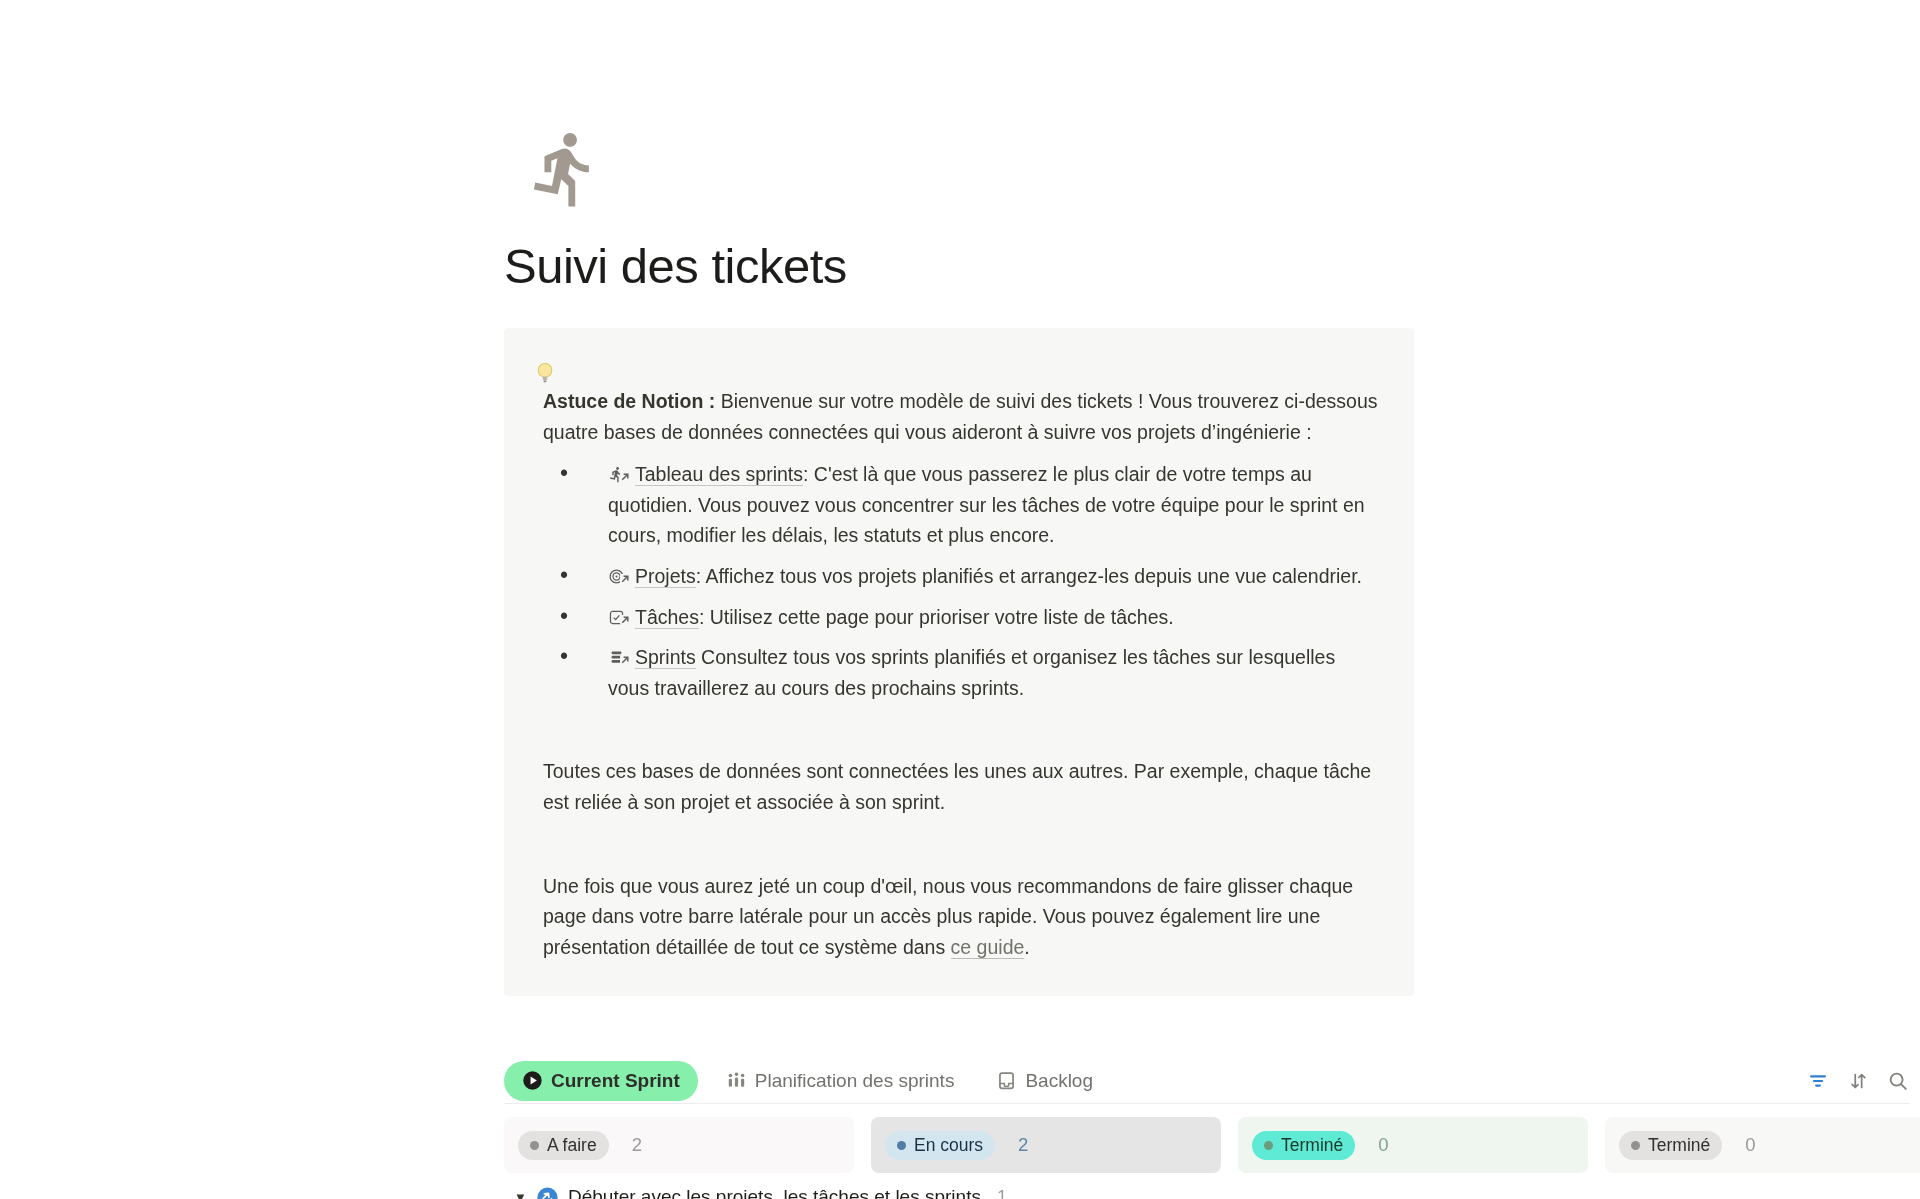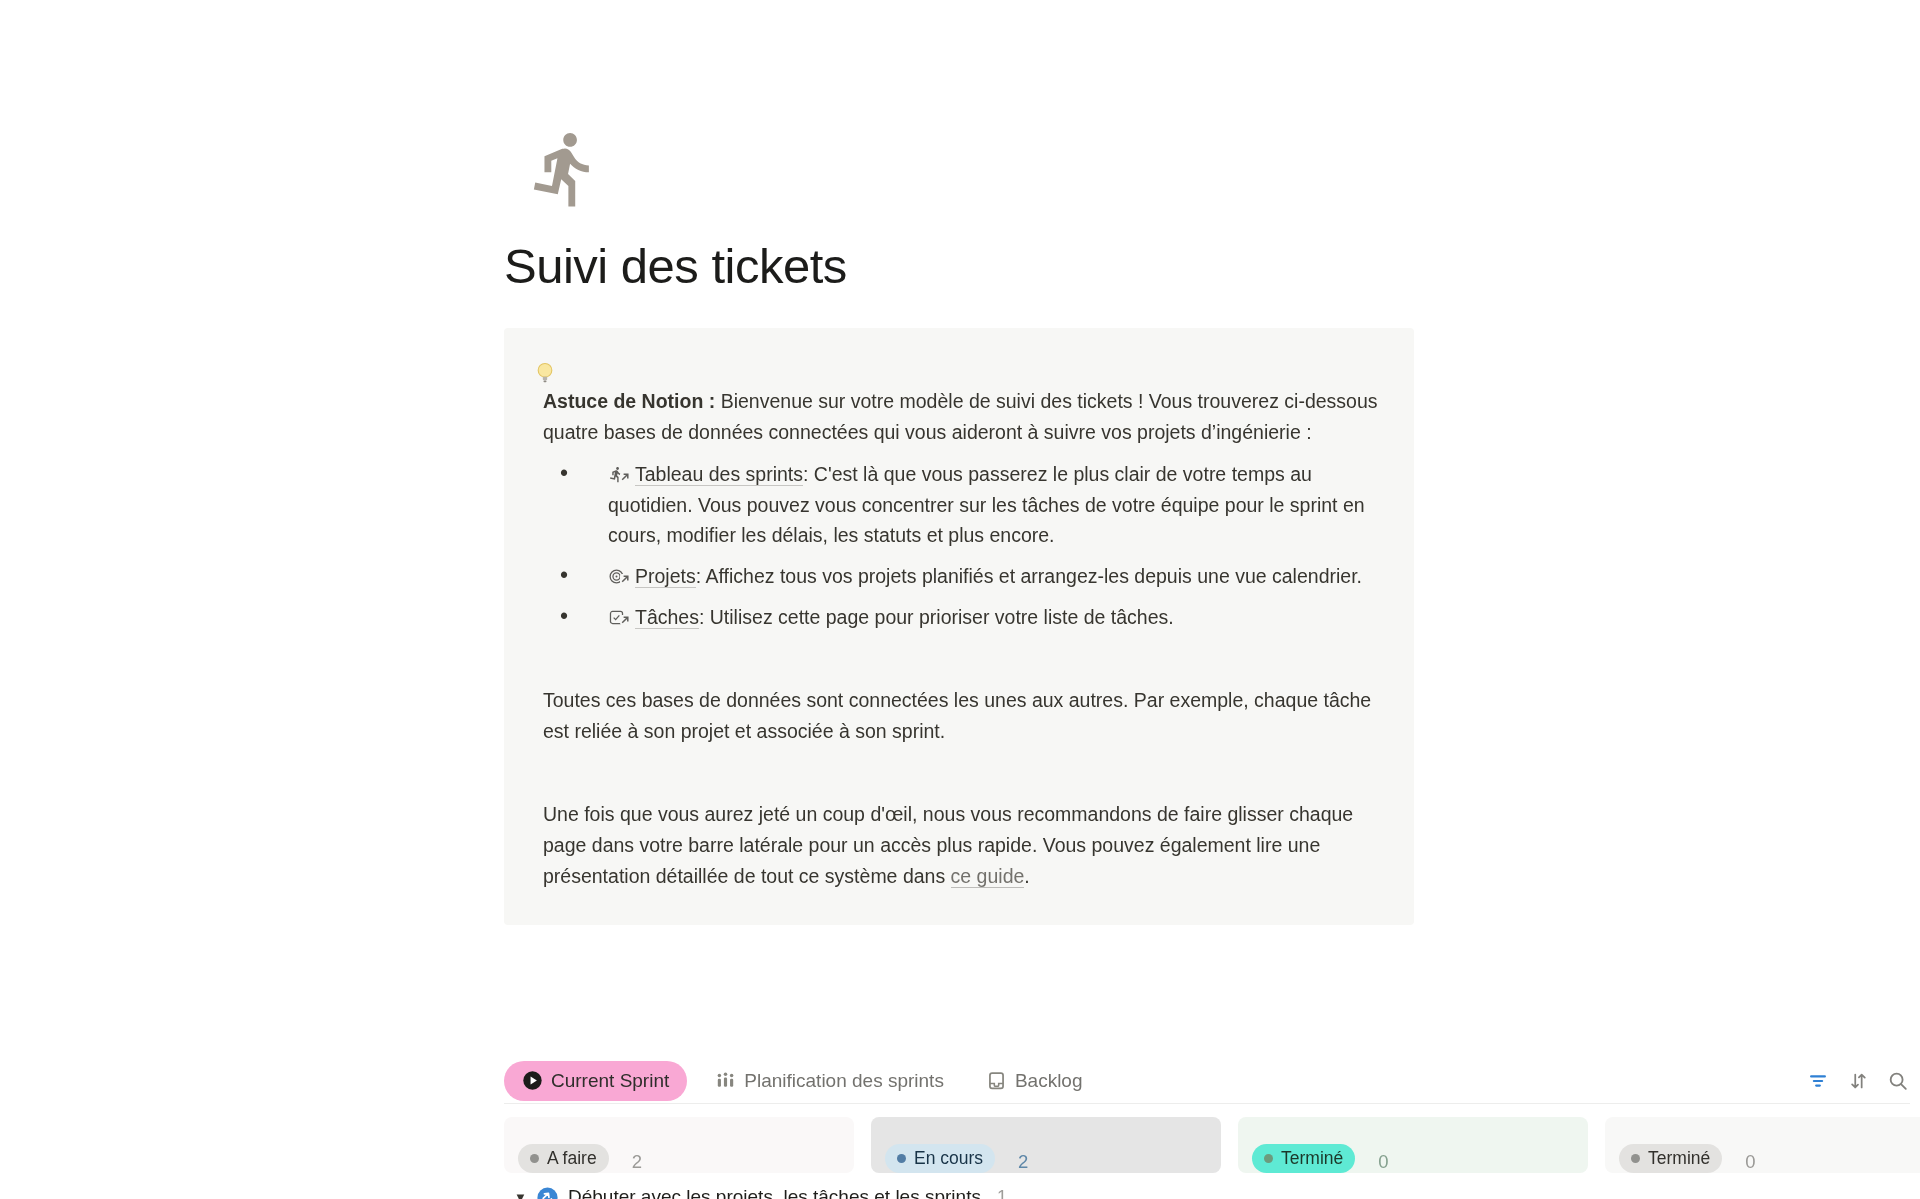--- a/index.html
+++ b/index.html
@@ -52,31 +52,31 @@
   
   .board { position:absolute; left:504px; top:1058px; width:1406px; }
   .views-row {
     display:flex; align-items:center; height:46px;
     border-bottom:1px solid rgba(55,53,47,0.09);
   }
   .view-tab {
     display:flex; align-items:center; gap:8px; cursor:pointer;
     font-size:19px; color:#73726e; padding:0 14px; height:40px; border-radius:20px;
   }
-  .view-tab.active { background:#f9a8d4; color:#2f2e2b; font-weight:400; padding:0 18px; }
+  .view-tab.active { background:#86efac; color:#2f2e2b; font-weight:700; padding:0 18px; }
   .view-tab + .view-tab { margin-left:14px; }
   .view-tab svg { width:21px; height:21px; }
   .board-actions { margin-left:auto; display:flex; align-items:center; gap:16px; }
   .action-btn { width:24px; height:24px; cursor:pointer; display:flex; align-items:center; justify-content:center; }
   .action-btn svg { width:22px; height:22px; }
   
   .columns { display:flex; gap:17px; margin-top:13px; }
   .column {
     flex:0 0 350px; height:56px; border-radius:8px;
-    display:flex; align-items:flex-end; padding:0 14px;
+    display:flex; align-items:center; padding:0 14px;
   }
   .col-todo       { background:#faf8f8; }
   .col-inprogress { background:#e5e5e5; }
   .col-done       { background:#eff6f0; }
   .col-archived   { background:#f8f8f7; }
   .status-pill {
     display:inline-flex; align-items:center; gap:8px; cursor:pointer;
     height:29px; padding:0 12px; border-radius:15px; font-size:17.5px;
   }
   .col-todo .status-pill, .col-archived .status-pill { background:#e3e2e0; color:#32302c; }
@@ -150,20 +150,32 @@
           <li>
             <span class="li-icon">
               <svg class="base" viewBox="0 0 24 24" fill="none" stroke="currentColor" stroke-width="1.8">
                   <rect x="3.5" y="3.5" width="17" height="17" rx="3"></rect>
                   <path d="M8 12.2l2.8 2.8L16 9"></path>
                 </svg>
               <svg class="arr" viewBox="0 0 10 10">
                   <path d="M2.2 7.8L7.8 2.2M3.6 2.2h4.2v4.2" stroke="#5f5e5b" stroke-width="1.5" fill="none"></path>
                 </svg>
             </span><a class="db-link">Tâches</a><span>: Utilisez cette page pour prioriser votre liste de tâches.</span>
+          </li>
+          <li>
+            <span class="li-icon">
+              <svg class="base" viewBox="0 0 24 24" fill="currentColor">
+                  <rect x="5" y="3.5" width="14" height="4" rx="2"></rect>
+                  <rect x="5" y="9.5" width="14" height="4" rx="2"></rect>
+                  <rect x="5" y="15.5" width="14" height="4" rx="2"></rect>
+                </svg>
+              <svg class="arr" viewBox="0 0 10 10">
+                  <path d="M2.2 7.8L7.8 2.2M3.6 2.2h4.2v4.2" stroke="#5f5e5b" stroke-width="1.5" fill="none"></path>
+                </svg>
+            </span><a class="db-link">Sprints</a><span>  Consultez tous vos sprints planifiés et organisez les tâches sur lesquelles vous travaillerez au cours des prochains sprints.</span>
           </li>
         </ul>
 
         <p class="spaced">Toutes ces bases de données sont connectées les unes aux autres. Par exemple, chaque tâche est reliée à son projet et associée à son sprint.</p>
 
         <p class="spaced"><span>Une fois que vous aurez jeté un coup d'œil, nous vous recommandons de faire glisser chaque page dans votre barre latérale pour un accès plus rapide. Vous pouvez également lire une présentation détaillée de tout ce système dans </span><a class="guide-link">ce guide</a><span>.</span></p>
       </div>
     </div>
   </div>
 

